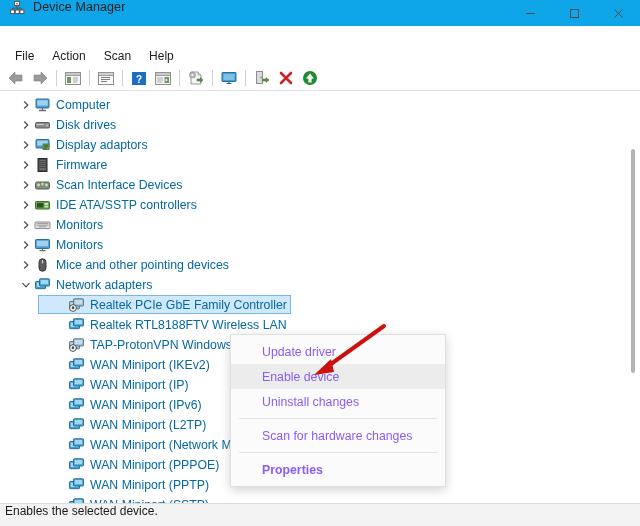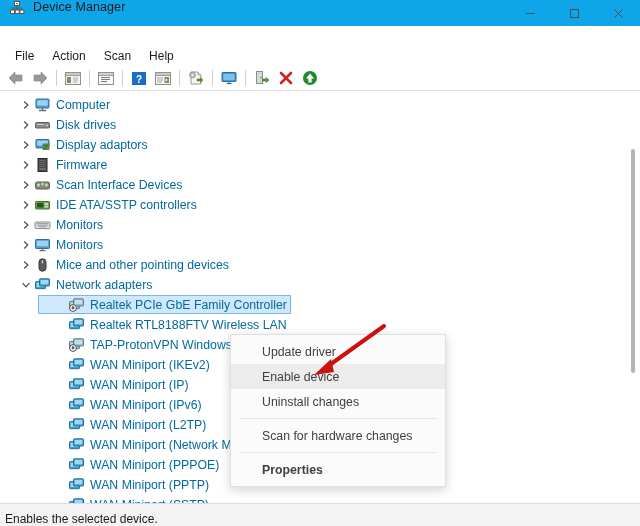--- a/index.html
+++ b/index.html
@@ -186,21 +186,21 @@
     background: #b4b4b4;
     border-radius: 2px;
   }
 
   
   .statusbar {
     height: 22px;
     background: #f3f3f3;
     border-top: 1px solid #dcdcdc;
     display: flex;
-    align-items: flex-end;
+    align-items: flex-start;
     padding-left: 5px;
     flex: 0 0 auto;
   }
   .status-text {
     font-size: 12px;
     color: #1b1b1b;
   }
 
   
   .ctxmenu {
@@ -213,21 +213,21 @@
     box-shadow: 0 3px 10px rgba(0,0,0,0.18);
     padding: 4px 0 4px 0;
     z-index: 40;
   }
   .ctx-item {
     height: 25px;
     display: flex;
     align-items: center;
     padding-left: 31px;
     font-size: 12.3px;
-    color: #404040;
+    color: #8b5cf6;
   }
   .ctx-item.highlight { background: #ececec; }
   .ctx-item.bold { font-weight: bold; }
   .ctx-sep {
     height: 1px;
     background: #e4e4e4;
     margin: 4px 8px 4px 8px;
   }
 
   

